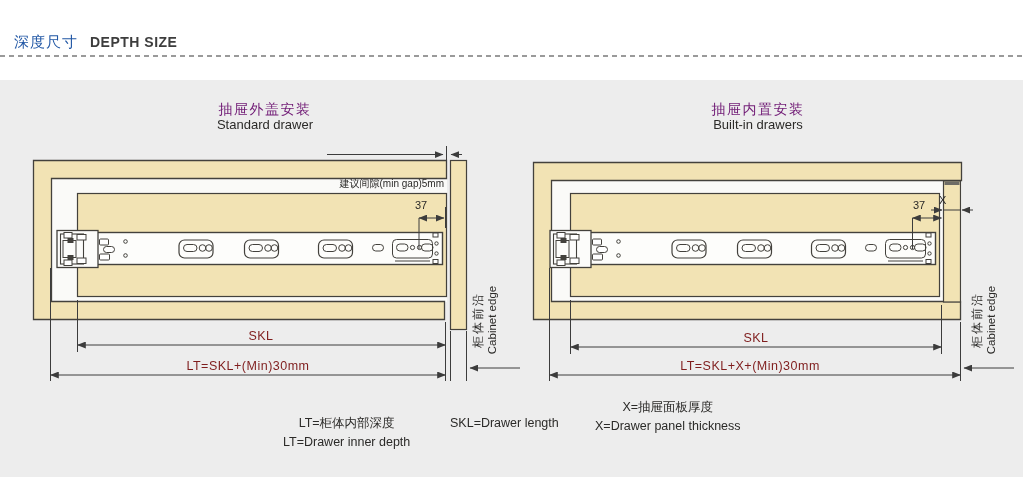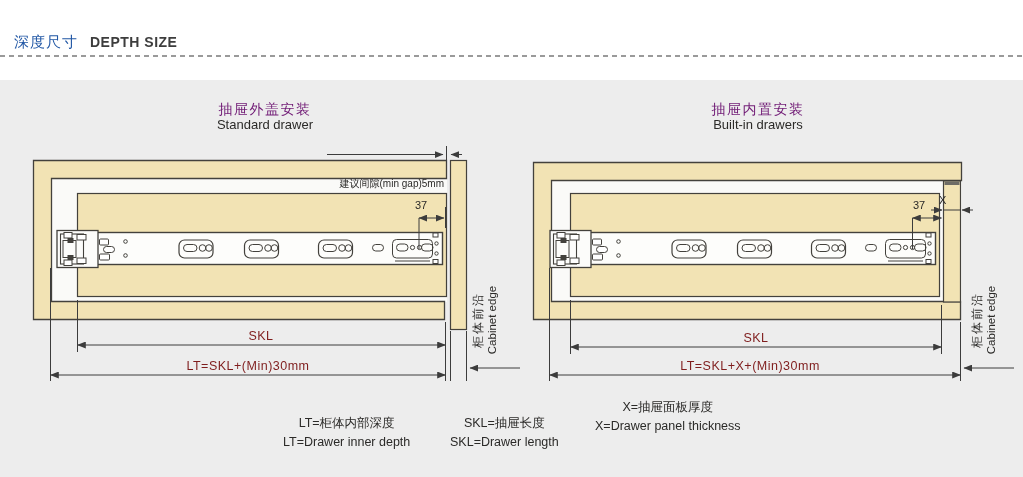--- a/index.html
+++ b/index.html
@@ -163,21 +163,20 @@
   <div class="abs vtext" style="left:938px;top:305px">
     <span class="zh">柜体前沿</span>
     <span class="en">Cabinet edge</span>
   </div>
 
   <div class="abs leg" style="left:283px;top:414px">
     <div>LT=柜体内部深度</div>
     <div>LT=Drawer inner depth</div>
   </div>
   <div class="abs leg" style="left:450px;top:414px">
-    <div>SKL=抽屉长度</div>
     <div>SKL=Drawer length</div>
   </div>
   <div class="abs leg" style="left:595px;top:398px">
     <div>X=抽屉面板厚度</div>
     <div>X=Drawer panel thickness</div>
   </div>
 
 </div>
 
 </body></html>

